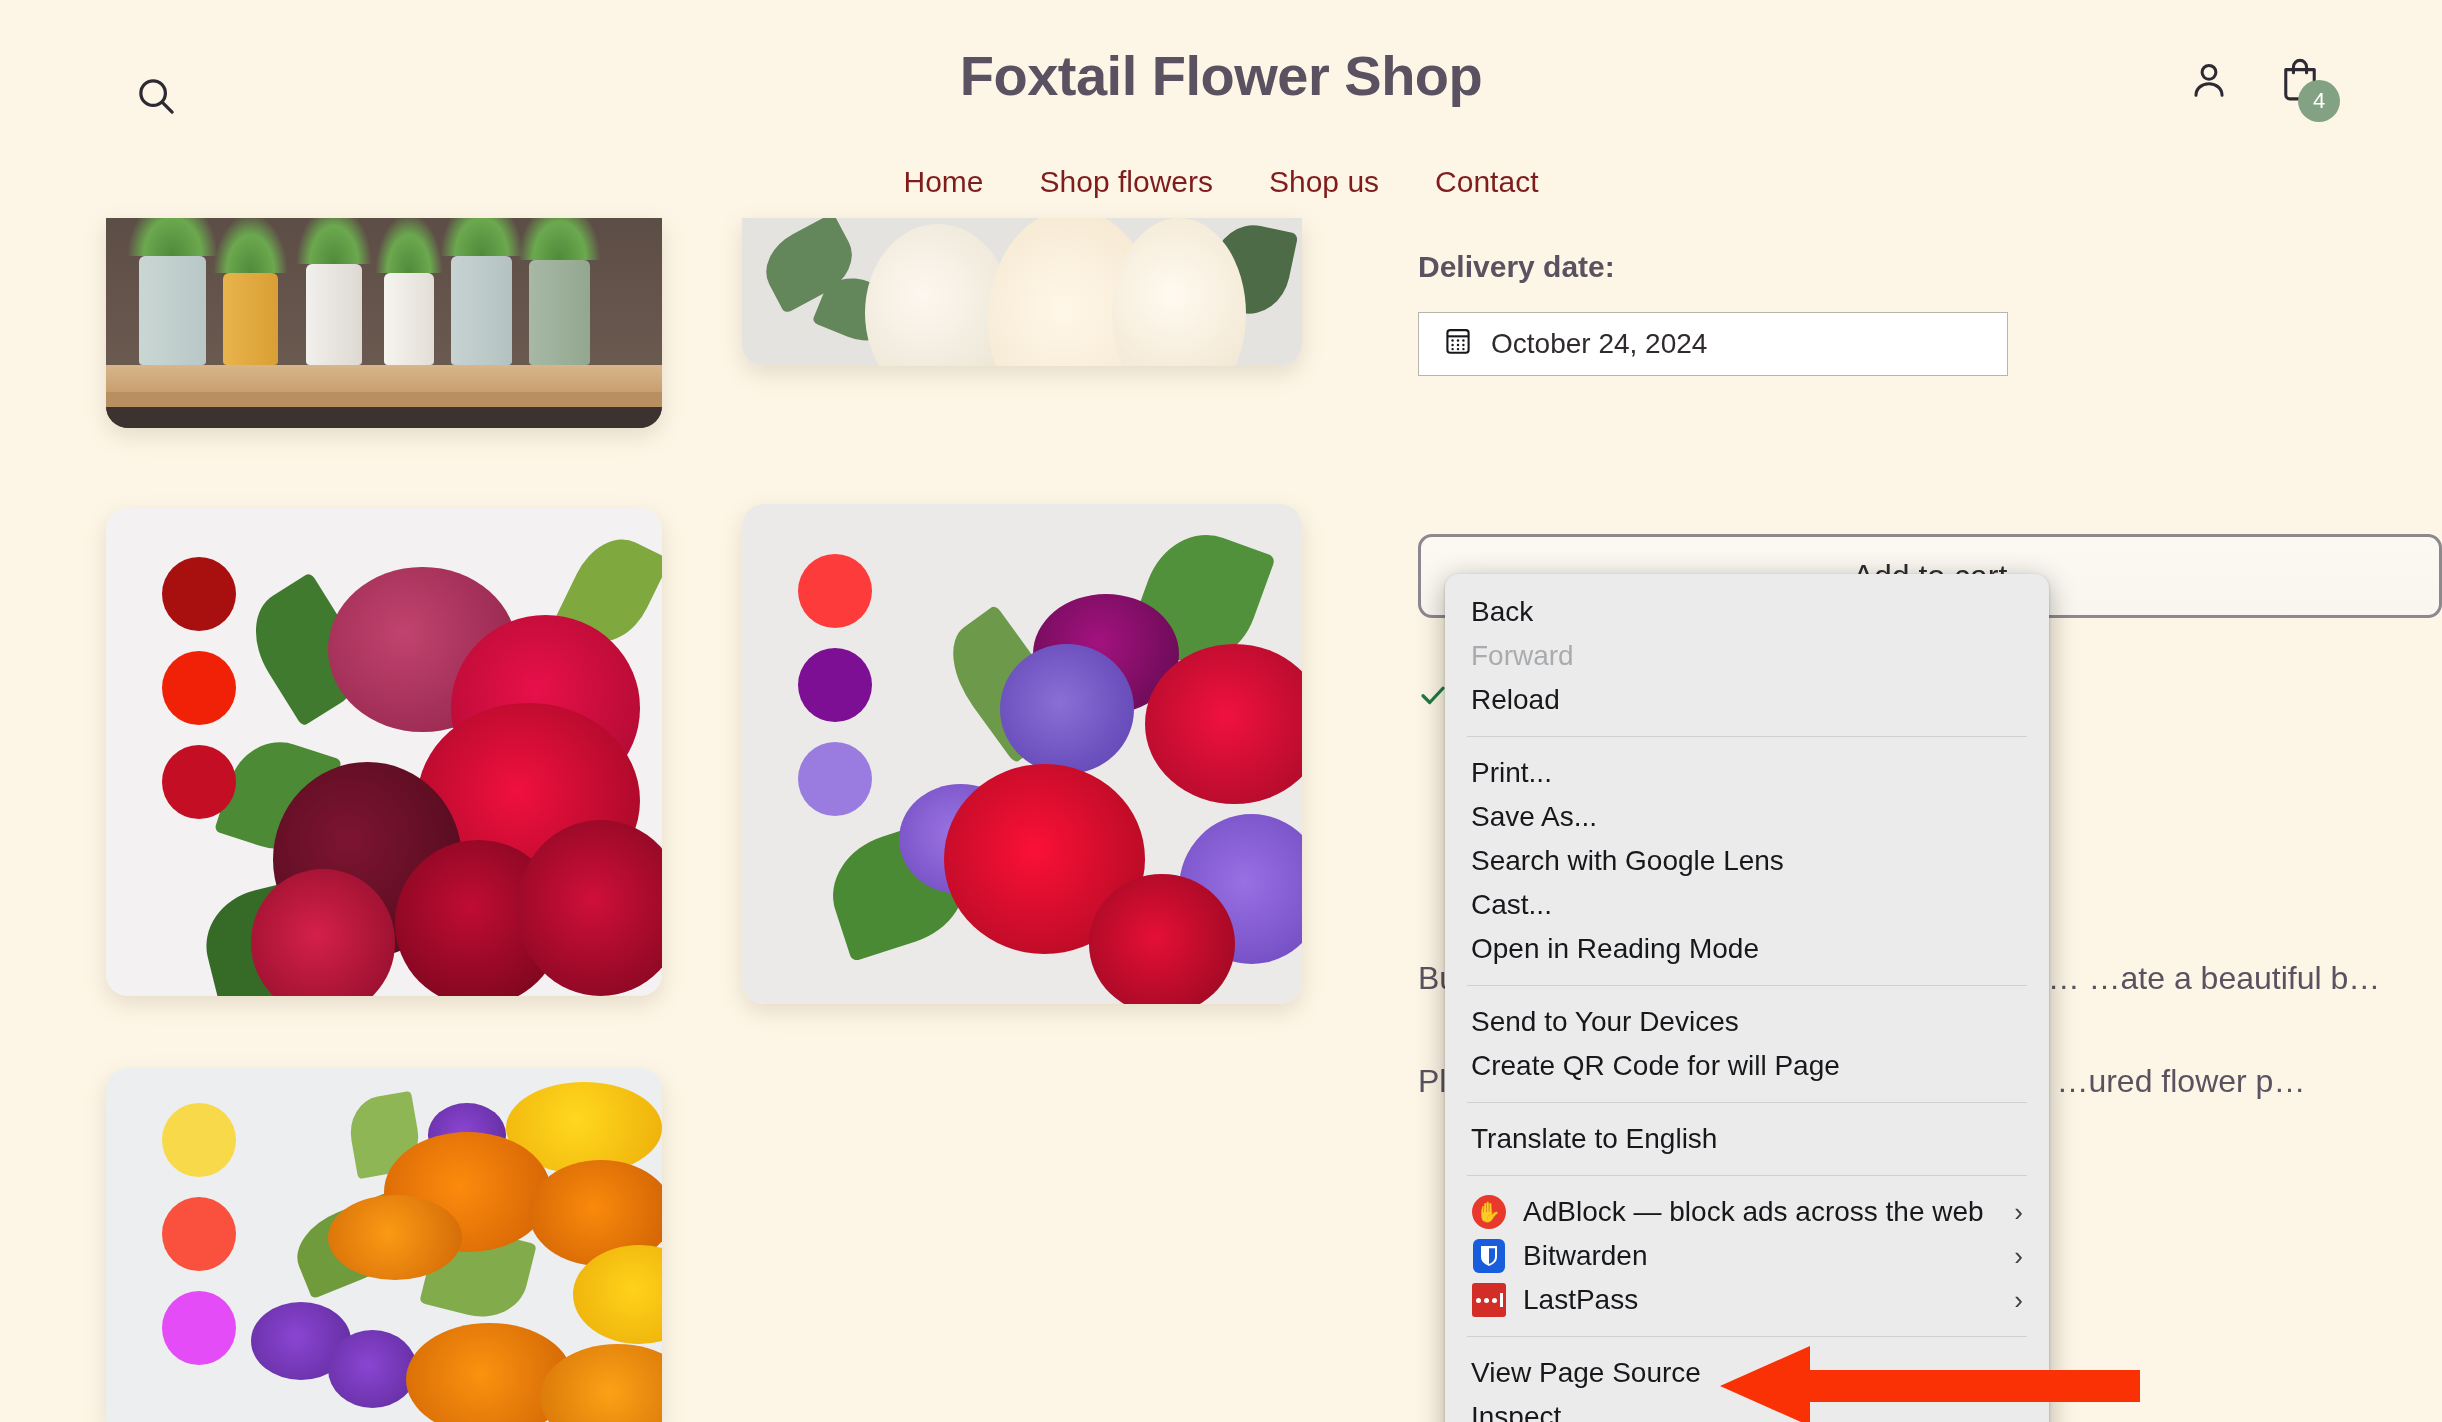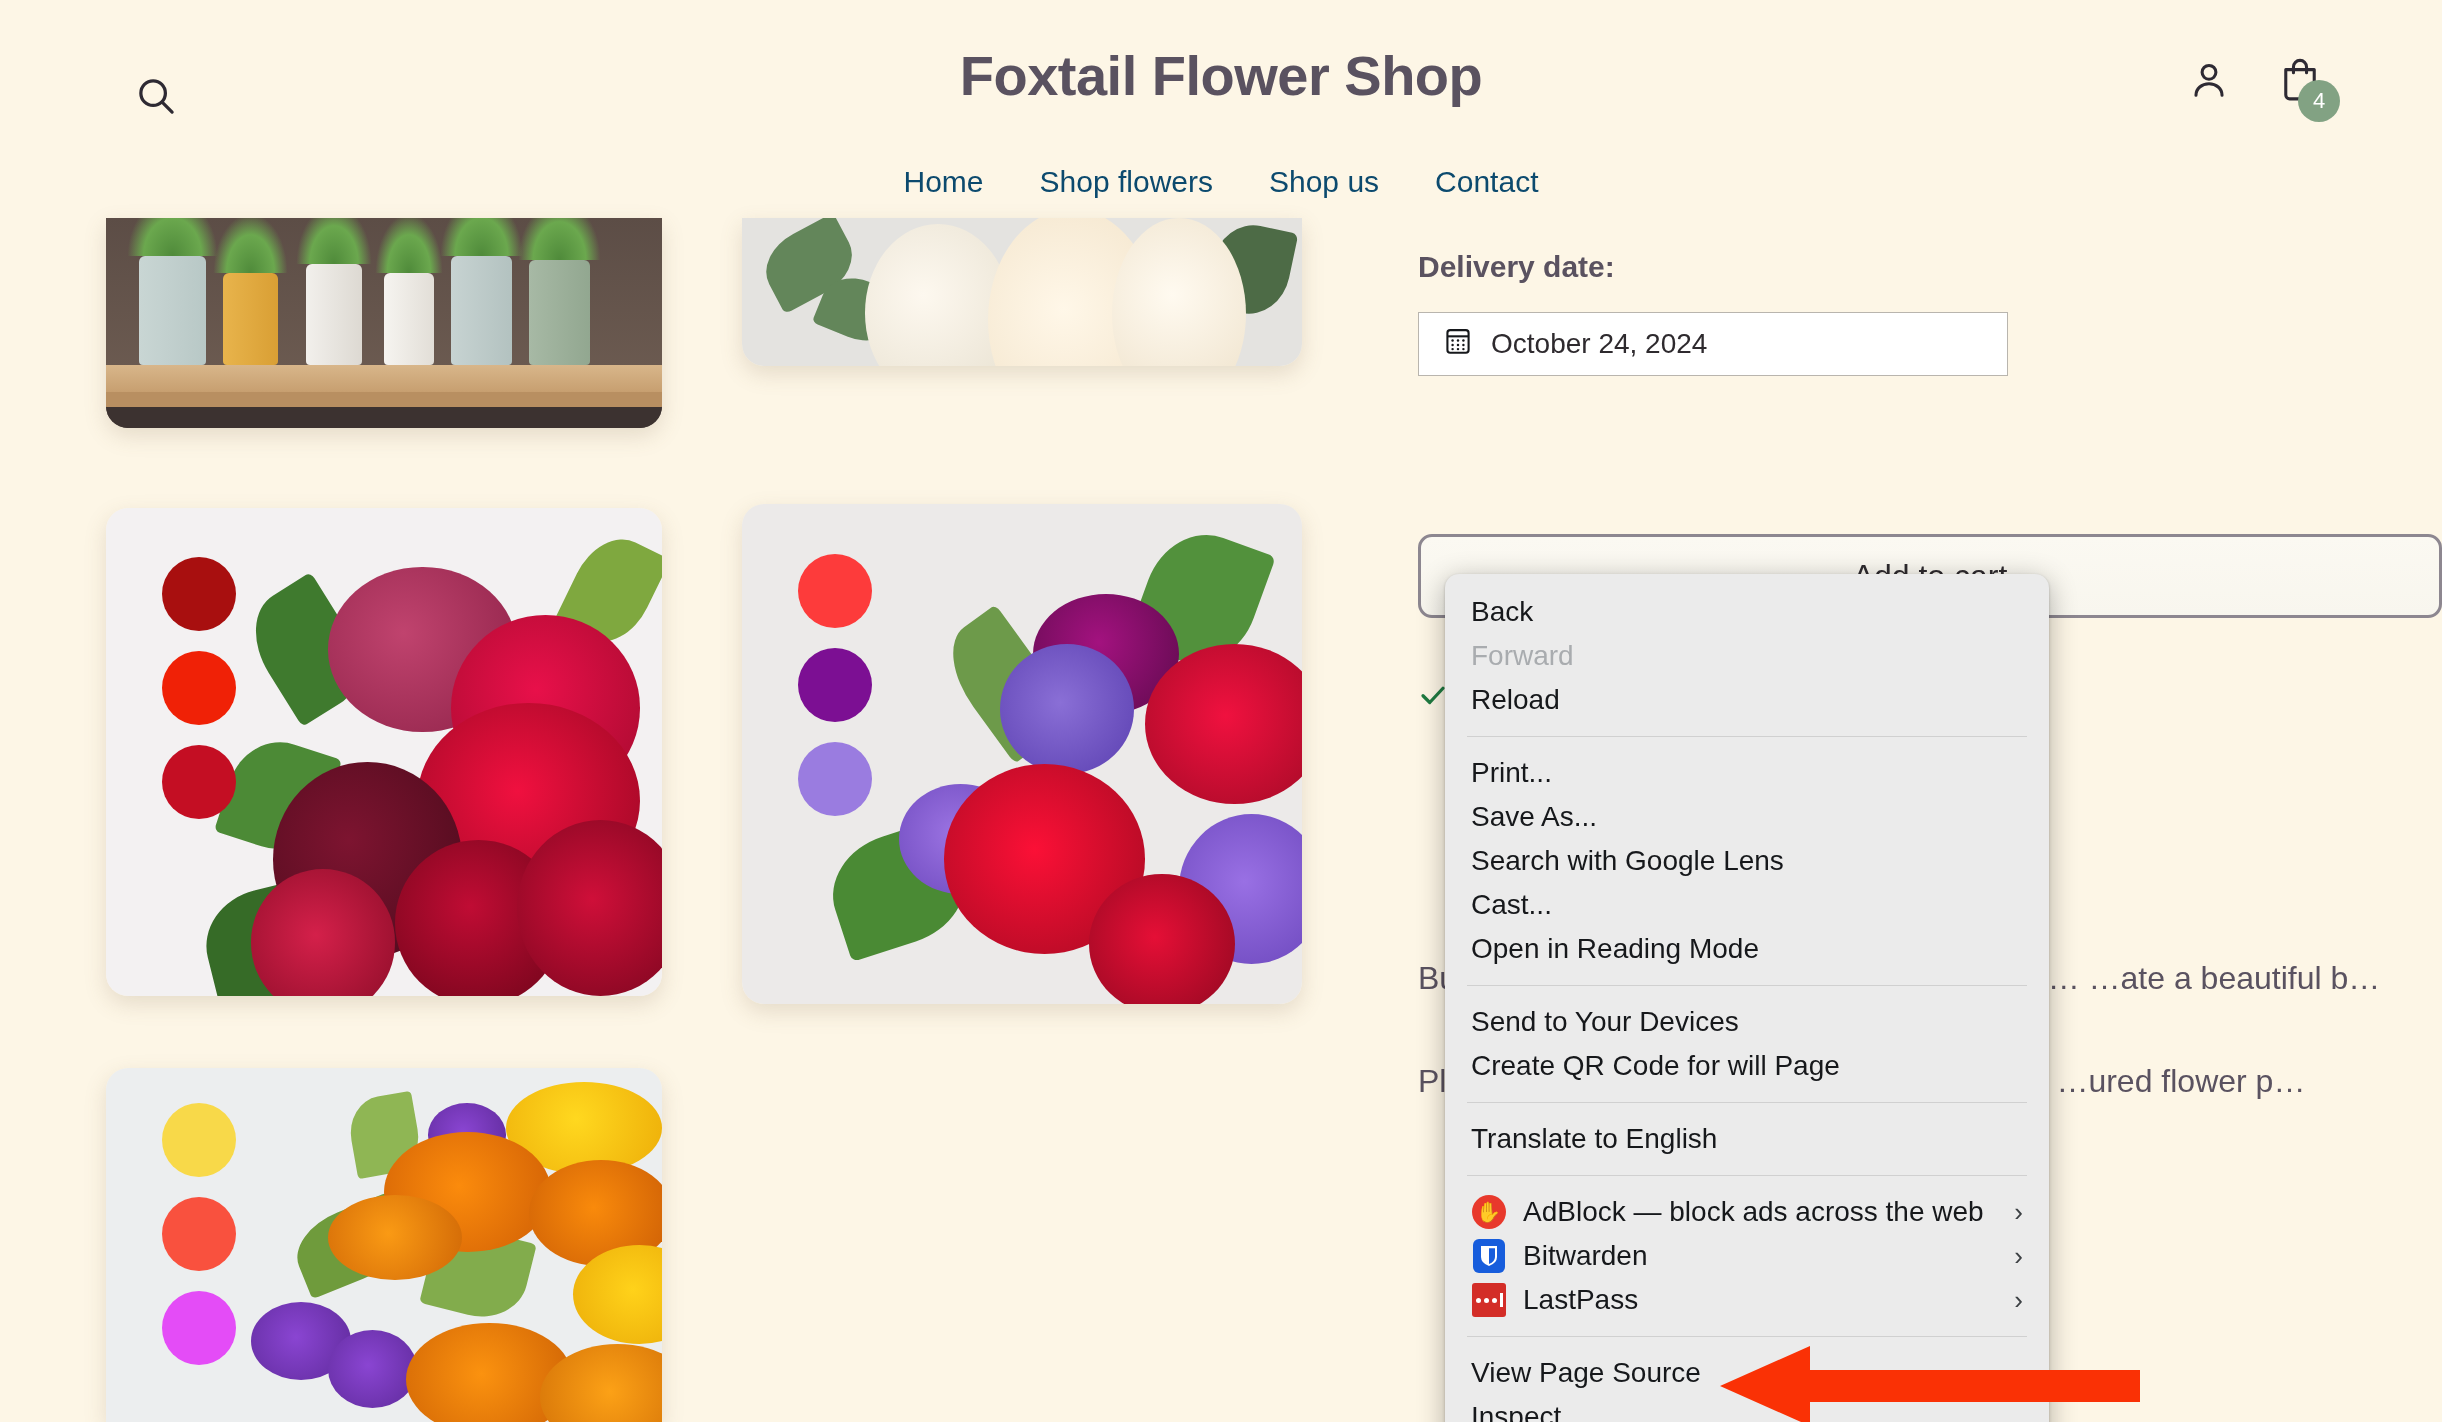--- a/index.html
+++ b/index.html
@@ -38,21 +38,21 @@
     position: absolute; right: -16px; bottom: -14px;
     width: 42px; height: 42px; border-radius: 50%;
     background: #82a283; color: #ffffff;
     font-size: 22px; display: flex; align-items: center; justify-content: center;
   }
   .main-nav {
     position: absolute; top: 148px; left: 0; width: 2442px;
     display: flex; justify-content: center; gap: 56px;
     font-size: 30px; color: #5a5260;
   }
-  .main-nav a { color: #0c4a6e; text-decoration: none; cursor: pointer; text-align: right; }
+  .main-nav a { color: #7f1d1d; text-decoration: none; cursor: pointer; text-align: right; }
 
   
   .gallery { position: absolute; left: 0; top: 218px; width: 1400px; height: 1204px; }
   .card {
     position: absolute; border-radius: 22px; overflow: hidden;
     box-shadow: 0 8px 22px rgba(120,100,70,0.18);
   }
   .card.c1 { left: 106px; top: 0px;   width: 556px; height: 210px; border-radius: 0 0 22px 22px;}
   .card.c2 { left: 742px; top: 0px;   width: 560px; height: 148px; border-radius: 0 0 22px 22px;}
   .card.c3 { left: 106px; top: 290px; width: 556px; height: 488px; }

